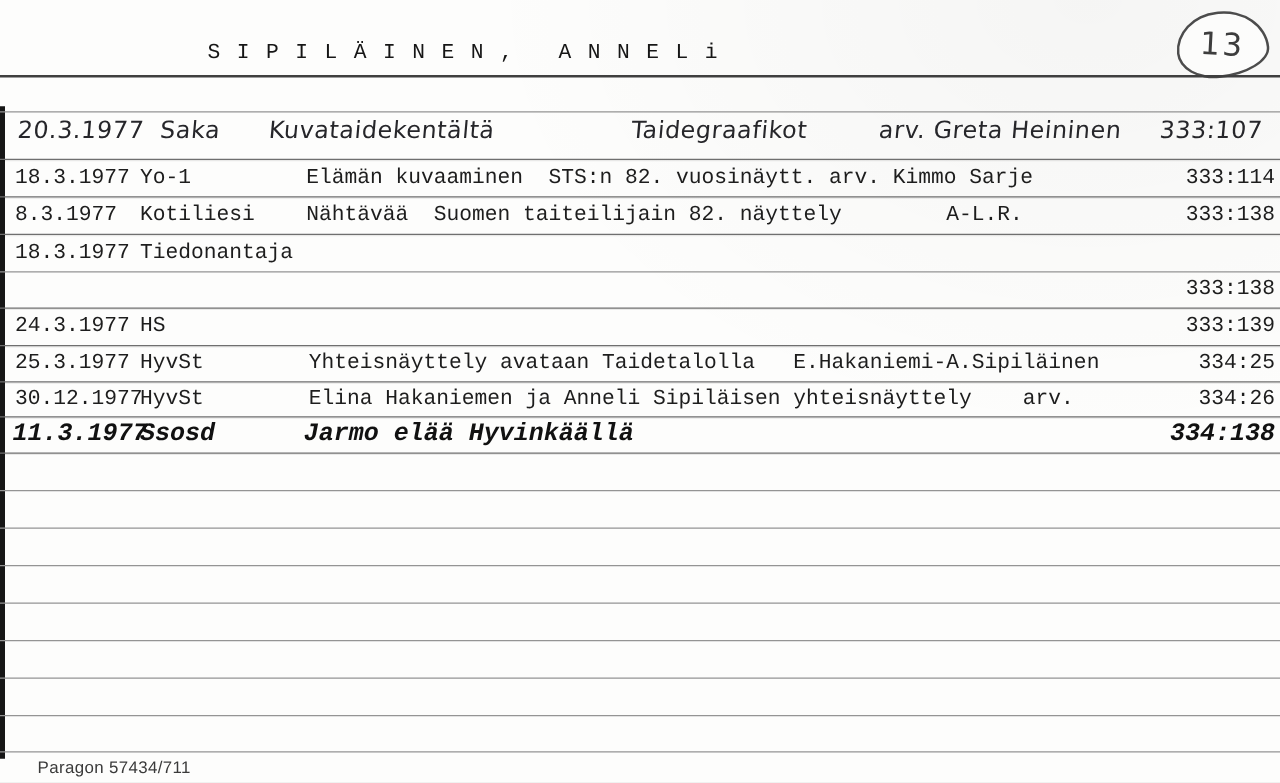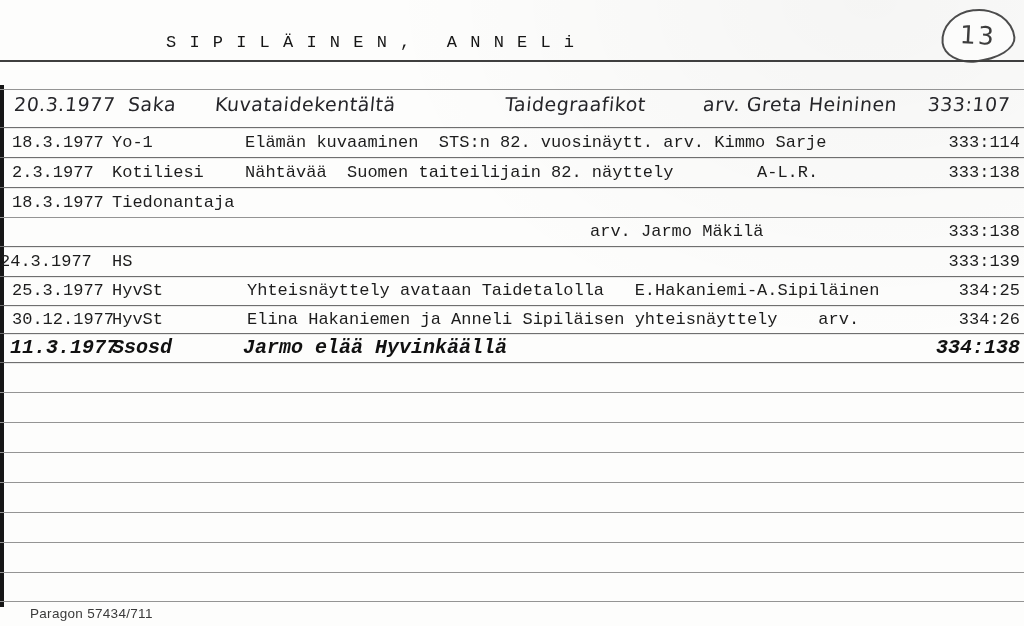--- a/index.html
+++ b/index.html
@@ -85,39 +85,38 @@
   </div>
 
   <div class="row" style="top:132px">
     <span class="seg" style="left:12px">18.3.1977</span>
     <span class="seg" style="left:112px">Yo-1</span>
     <span class="seg" style="left:245px">Elämän kuvaaminen  STS:n 82. vuosinäytt. arv. Kimmo Sarje</span>
     <span class="ref">333:114</span>
   </div>
 
   <div class="row" style="top:162px">
-    <span class="seg" style="left:12px">2.3.1977</span>
+    <span class="seg" style="left:12px">8.3.1977</span>
     <span class="seg" style="left:112px">Kotiliesi</span>
     <span class="seg" style="left:245px">Nähtävää  Suomen taiteilijain 82. näyttely</span>
     <span class="seg" style="left:757px">A-L.R.</span>
     <span class="ref">333:138</span>
   </div>
 
   <div class="row" style="top:192px">
     <span class="seg" style="left:12px">18.3.1977</span>
     <span class="seg" style="left:112px">Tiedonantaja</span>
   </div>
 
   <div class="row" style="top:221px">
-    <span class="seg" style="left:590px">arv. Jarmo Mäkilä</span>
     <span class="ref">333:138</span>
   </div>
 
   <div class="row" style="top:251px">
-    <span class="seg" style="left:0">24.3.1977</span>
+    <span class="seg" style="left:12px">24.3.1977</span>
     <span class="seg" style="left:112px">HS</span>
     <span class="ref">333:139</span>
   </div>
 
   <div class="row" style="top:280px">
     <span class="seg" style="left:12px">25.3.1977</span>
     <span class="seg" style="left:112px">HyvSt</span>
     <span class="seg" style="left:247px">Yhteisnäyttely avataan Taidetalolla   E.Hakaniemi-A.Sipiläinen</span>
     <span class="ref">334:25</span>
   </div>

